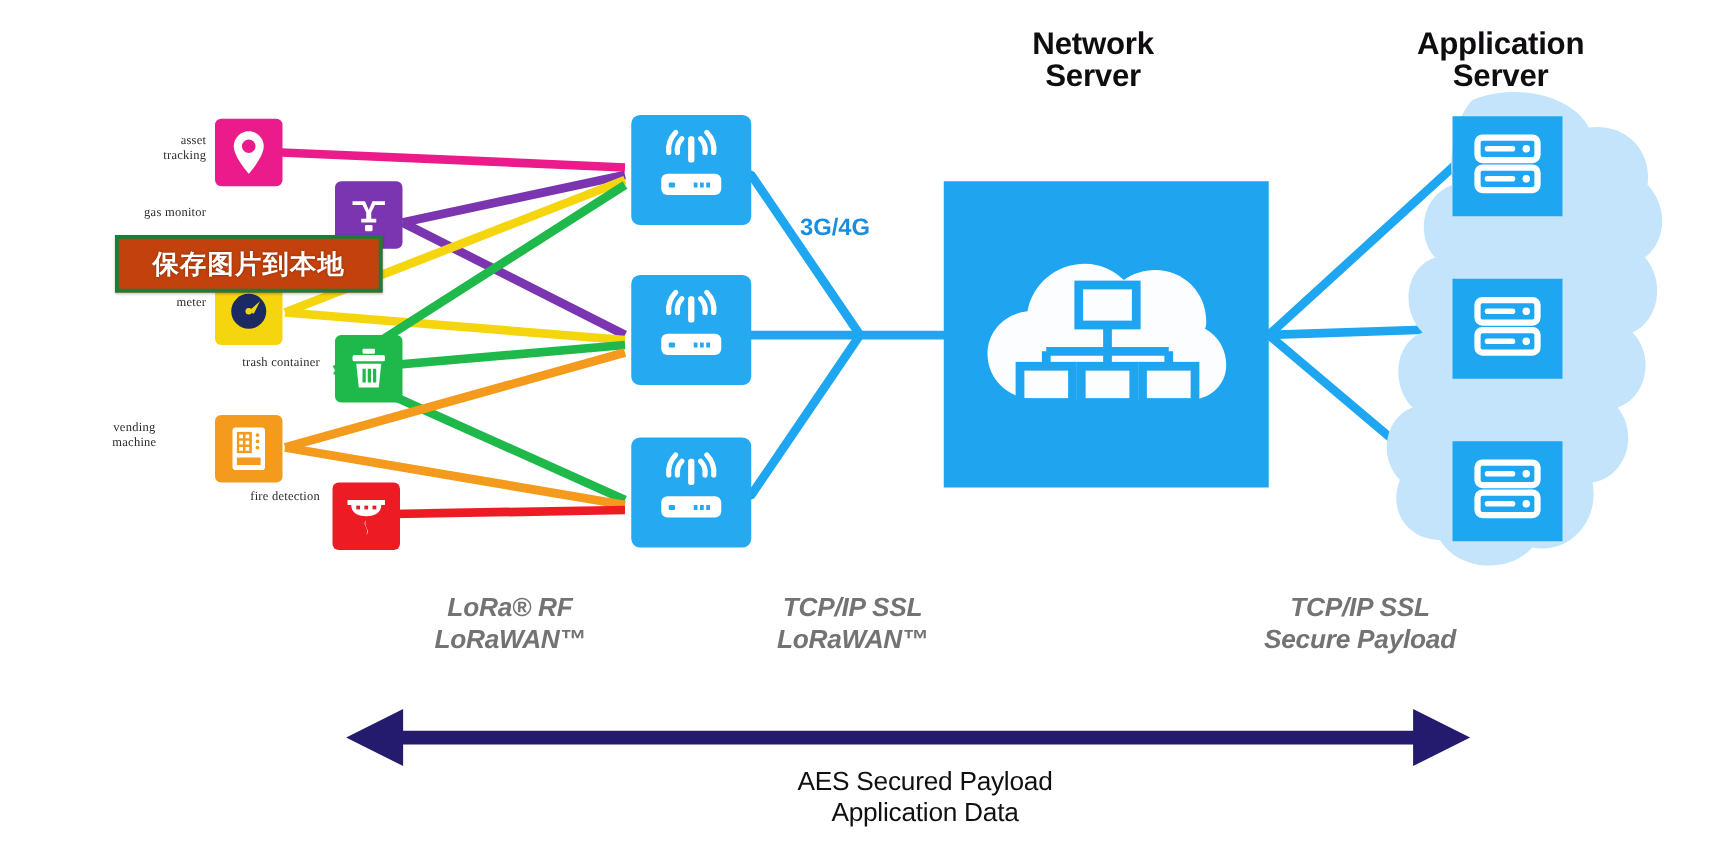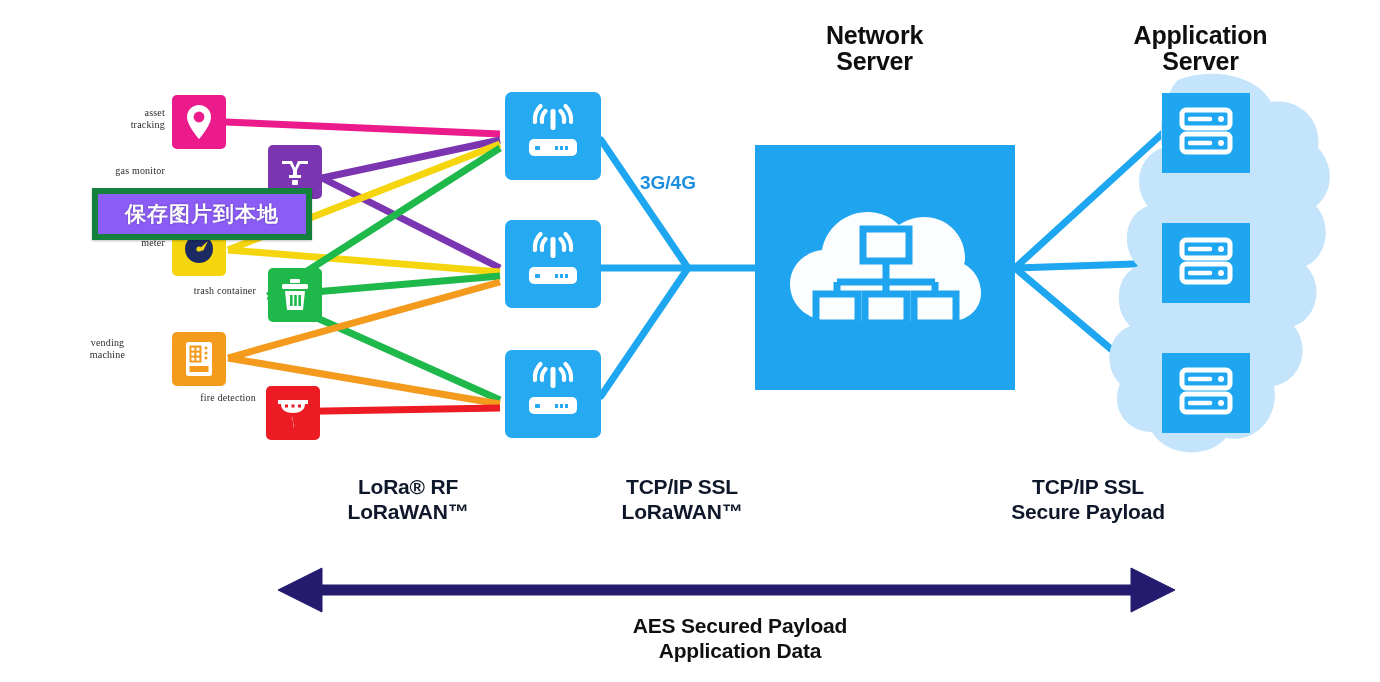--- a/index.html
+++ b/index.html
@@ -77,46 +77,47 @@
     display:flex;align-items:center;justify-content:center;
   }
 
   
   .proto{
     position:absolute;
     text-align:center;
     font-weight:bold;
     font-size:21px;
     line-height:1.17;
-    color:#0f172a;
+    color:#737373;
     white-space:pre-line;
     letter-spacing:-.2px;
+    font-style:italic;
   }
   #proto-lora {left:283px;top:475px;width:250px;}
   #proto-tcp1 {left:557px;top:475px;width:250px;}
   #proto-tcp2 {left:960px;top:475px;width:256px;}
 
   #label-3g4g{
     position:absolute;left:640px;top:172px;width:120px;
     text-align:left;font-weight:bold;font-size:19px;color:#1b8ee0;
   }
 
   
   #aes-caption{
     position:absolute;left:430px;top:613px;width:620px;
-    text-align:center;font-weight:bold;font-size:21px;line-height:1.2;
+    text-align:center;font-weight:normal;font-size:21px;line-height:1.2;
     color:#120f12;white-space:pre-line;letter-spacing:-.2px;
   }
 
   
   #watermark{
     position:absolute;left:92px;top:188px;
     width:208px;height:40px;
-    background:#8b5cf6;
-    border:6px solid #15803d;
+    background:#c2410c;
+    border:3px solid #15803d;
     box-shadow:0 1px 2px rgba(0,0,0,.25);
     display:flex;align-items:center;justify-content:center;
     font-family:"DejaVu Sans", sans-serif;
     font-weight:bold;font-size:21px;color:#ffffff;
     letter-spacing:1px;
     text-shadow:0 0 2px rgba(0,0,0,.35);
   }
 </style>
 </head>
 <body>

